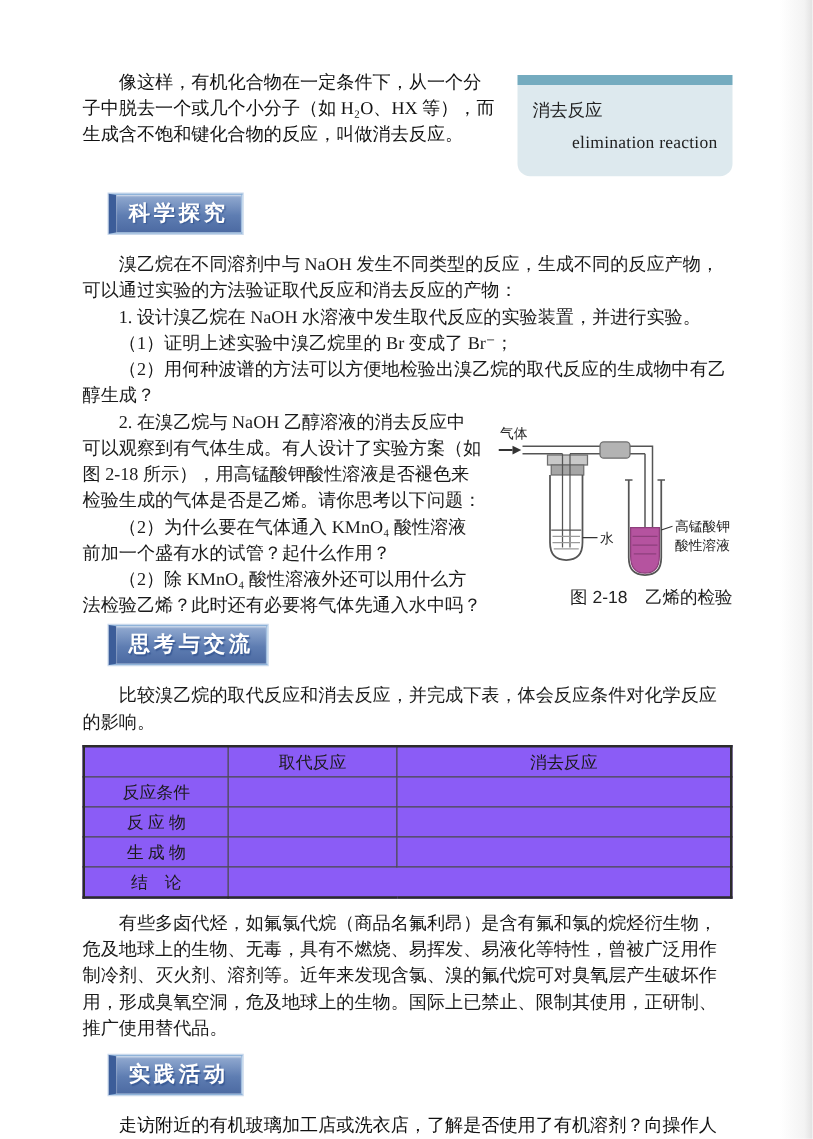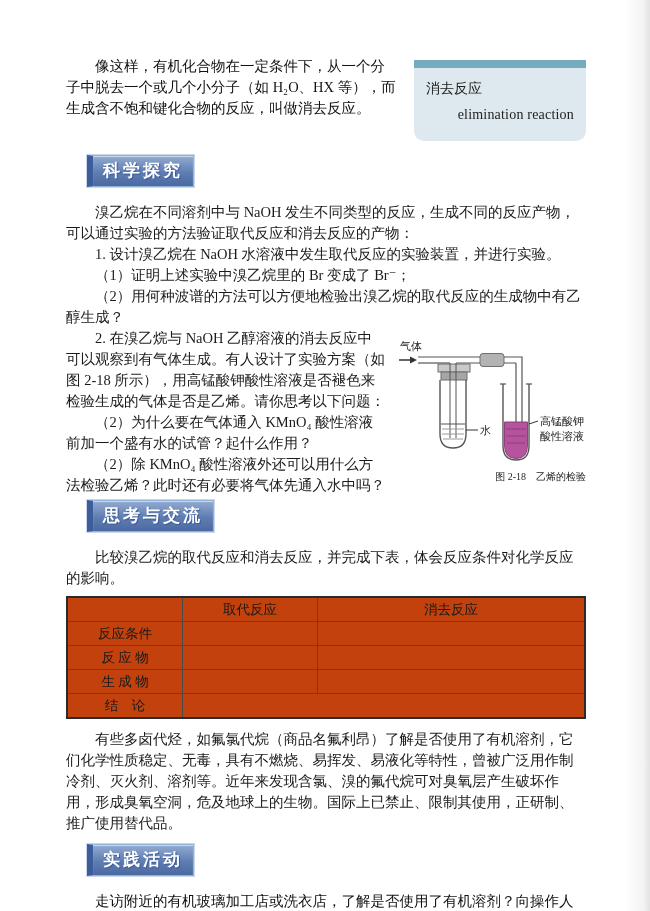--- a/index.html
+++ b/index.html
@@ -46,29 +46,29 @@
     height:4px;margin:5px 0 8px;
     background-image:radial-gradient(circle at 2px 2px,#3e9bcb 1.6px,transparent 1.9px);
     background-size:10px 4px;background-repeat:repeat-x;
   }
   
   .figure{
     float:right;width:190px;margin:2px 0 2px 10px;text-align:right;
   }
   .figure svg{display:block;}
   .fig-caption{
-    font-size:10px;line-height:14px;margin-top:2px;color:#222;
-    font-family:Liberation Serif, serif;
+    font-size:14px;line-height:14px;margin-top:2px;color:#222;
+    font-family:Liberation Sans, sans-serif;
   }
   .clear{clear:both;}
   section{margin-bottom:4px;}
   
   .cmp-table{
     border-collapse:collapse;width:100%;margin:7px 0 10px;
-    background:#c2410c;
+    background:#8b5cf6;
     border:2px solid #2b2b2b;
     font-size:13.5px;
   }
   .cmp-table th,.cmp-table td{
     border:1px solid #4a4a4a;height:21px;padding:1px 6px;
     font-weight:normal;text-align:center;
   }
   .cmp-table .stub{width:102px;}
   .cmp-table .col-sub{width:122px;}
   .svgtxt{font-family:"Liberation Sans","DejaVu Sans",sans-serif;font-size:11px;fill:#222;}
@@ -177,20 +177,20 @@
       <td></td>
       <td></td>
     </tr>
     <tr>
       <th>结　论</th>
       <td colspan="2"></td>
     </tr>
   </tbody>
     </table>
 
-  <p>有些多卤代烃，如氟氯代烷（商品名氟利昂）了解是否使用了有机溶剂，它们化学性质稳定、无毒，具有不燃烧、易挥发、易液化等特性，曾被广泛用作制冷剂、灭火剂、溶剂等。近年来发现含氯、溴的氟代烷可对臭氧层产生破坏作用，形成臭氧空洞，危及地球上的生物。国际上已禁止、限制其使用，正研制、推广使用替代品。</p>
+  <p>有些多卤代烃，如氟氯代烷（商品名氟利昂）是含有氟和氯的烷烃衍生物，危及地球上的生物、无毒，具有不燃烧、易挥发、易液化等特性，曾被广泛用作制冷剂、灭火剂、溶剂等。近年来发现含氯、溴的氟代烷可对臭氧层产生破坏作用，形成臭氧空洞，危及地球上的生物。国际上已禁止、限制其使用，正研制、推广使用替代品。</p>
 
   <span class="badge" style="margin-top:10px;">实践活动</span>
   <div class="dotted"></div>
 
   <p class="kaiti">走访附近的有机玻璃加工店或洗衣店，了解是否使用了有机溶剂？向操作人员学习应如何安全地使用有机溶剂？</p>
 
 </div>
 
 </body></html>

